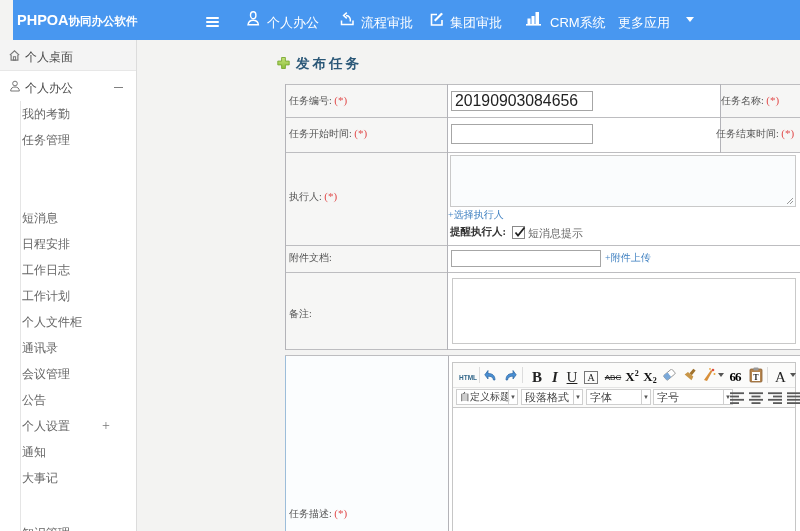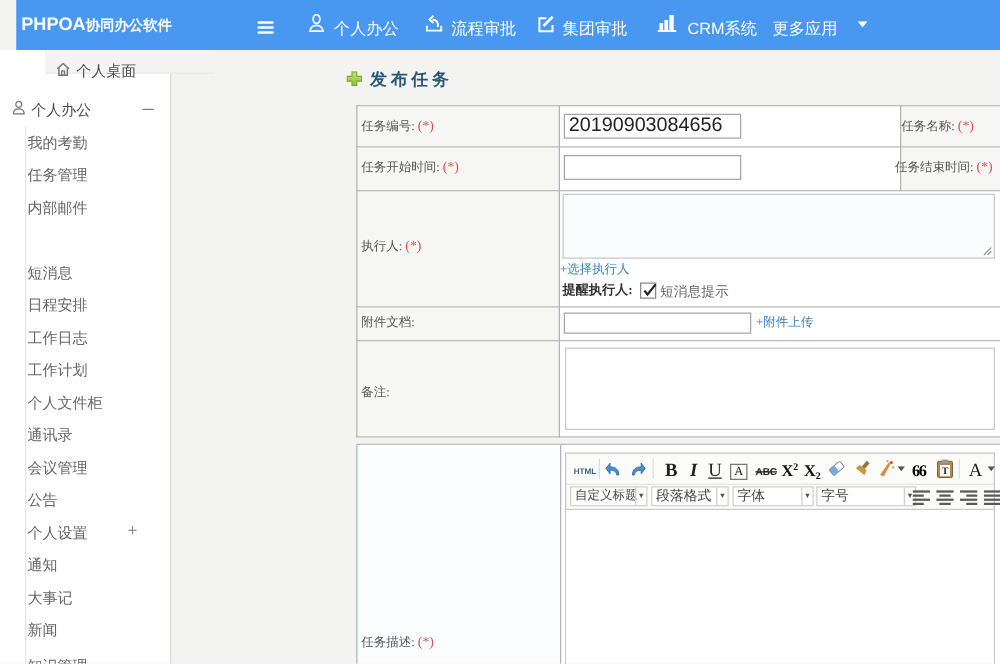--- a/index.html
+++ b/index.html
@@ -8,21 +8,21 @@
 
 #topbar{position:absolute;left:13px;top:0;width:800px;height:40px;background:#4897f0;}
 #logo{position:absolute;left:4px;top:0;height:40px;line-height:40px;font-weight:bold;color:#fff;font-size:14.5px;}
 #logo b{font-size:11.5px;font-weight:bold;}
 .navtxt{position:absolute;top:14px;font-size:13px;color:#fff;}
 
 #burger{position:absolute;left:193px;top:17px;width:13px;}
 #burger div{height:2px;background:#fff;margin-bottom:2px;border-radius:1px;}
 
 #sidebar{position:absolute;left:0;top:40px;width:137px;height:491px;background:#fff;border-right:1px solid #dcdcdc;}
-#sb-item1{position:absolute;left:0;top:0;width:136px;height:19px;background:#f4f4f4;border-bottom:1px solid #e7e7e7;margin-left:36px;}
+#sb-item1{position:absolute;left:0;top:0;width:136px;height:31px;background:#f4f4f4;border-bottom:1px solid #e7e7e7;}
 #sb-item1 span{position:absolute;left:25px;top:9px;font-size:12px;color:#4a4a4a;font-family:"Liberation Serif",serif;}
 #sb-item2{position:absolute;left:0;top:32px;width:136px;height:29px;}
 #sb-item2 span{position:absolute;left:25px;top:8px;font-size:12px;color:#4a4a4a;font-family:"Liberation Serif",serif;}
 #sb-minus{position:absolute;left:114px;top:47px;width:9px;height:1px;background:#808080;}
 #guide{position:absolute;left:20px;top:61px;width:1px;height:430px;background:#e5e5e5;}
 .sub{position:absolute;left:22px;width:110px;height:26px;font-size:12px;color:#666;line-height:26px;font-family:"Liberation Serif",serif;}
 .plus{position:absolute;font-size:14px;color:#777;}
 
 #title{position:absolute;left:296px;top:55px;font-size:13.5px;font-weight:bold;color:#2b5878;letter-spacing:3px;}
 #plusicon{position:absolute;left:277px;top:57px;}
@@ -96,33 +96,31 @@
     <svg class="abs" style="left:10px;top:8px" width="10" height="12" viewBox="0 0 12 14">
         <circle cx="6" cy="4" r="2.8" fill="none" stroke="#777" stroke-width="1.2"></circle>
         <path d="M0.8 13 C0.8 9.7 3 8.2 6 8.2 C9 8.2 11.2 9.7 11.2 13 z" fill="none" stroke="#777" stroke-width="1.2"></path>
       </svg>
     <span>个人办公</span>
   </div>
   <div id="sb-minus"></div>
   <div id="guide"></div>
   <div class="sub" style="top:61px">我的考勤</div>
   <div class="sub" style="top:87px">任务管理</div>
-  <div class="sub" style="top:113px">内部邮件</div>
   <div class="sub" style="top:165px">短消息</div>
   <div class="sub" style="top:191px">日程安排</div>
   <div class="sub" style="top:217px">工作日志</div>
   <div class="sub" style="top:243px">工作计划</div>
   <div class="sub" style="top:269px">个人文件柜</div>
   <div class="sub" style="top:295px">通讯录</div>
   <div class="sub" style="top:321px">会议管理</div>
   <div class="sub" style="top:347px">公告</div>
   <div class="sub" style="top:373px">个人设置<span class="plus" style="top:0;left:80px">+</span></div>
   <div class="sub" style="top:399px">通知</div>
   <div class="sub" style="top:425px">大事记</div>
-  <div class="sub" style="top:451px">新闻</div>
   <div class="sub" style="top:480px">知识管理</div>
 </div>
 
 <svg id="plusicon" width="13" height="12" viewBox="0 0 13 12">
     <defs>
       <linearGradient id="pg" x1="0" y1="0" x2="0" y2="1">
         <stop offset="0" stop-color="#c6e37c"></stop>
         <stop offset="1" stop-color="#8bbf3a"></stop>
       </linearGradient>
     </defs>
@@ -205,21 +203,21 @@
   <svg class="abs" style="left:50px;top:5px" width="14" height="14" viewBox="0 0 14 14">
       <path d="M3 12 C3 7 6 5.5 10 5.5 L10 2.5 L13.2 6.8 L10 11 L10 8.2 C7 8.2 5 9 4.5 12 z" fill="#4a8fd3" stroke="#2c66a0" stroke-width="0.7"></path>
     </svg>
   <div class="tbsep" style="left:69px"></div>
   <div class="tbtn" style="left:76px;width:16px;font-family:'Liberation Serif',serif;font-weight:bold;font-size:15px;color:#222">B</div>
   <div class="tbtn" style="left:96px;width:12px;font-family:'Liberation Serif',serif;font-style:italic;font-weight:bold;font-size:15px;color:#222">I</div>
   <div class="tbtn" style="left:112px;width:14px;font-family:'Liberation Serif',serif;font-size:15px;color:#222;text-decoration:underline">U</div>
   <div class="tbtn" style="left:131px;width:14px">
       <span style="border:1px solid #777;font-family:'Liberation Serif',serif;font-size:10px;padding:0 2px;color:#222">A</span>
     </div>
-  <div class="tbtn" style="left:151px;width:18px;font-size:8px;font-weight:bold;color:#222;text-decoration:line-through">ABC</div>
+  <div class="tbtn" style="left:151px;width:18px;font-size:8px;font-weight:normal;color:#222;text-decoration:line-through">ABC</div>
   <div class="tbtn" style="left:172px;width:14px;font-family:'Liberation Serif',serif;font-size:13px;color:#111;font-weight:bold">X<span style="font-size:8px;position:relative;top:-4px">2</span></div>
   <div class="tbtn" style="left:190px;width:14px;font-family:'Liberation Serif',serif;font-size:13px;color:#111;font-weight:bold">X<span style="font-size:8px;position:relative;top:3px">2</span></div>
   <svg class="abs" style="left:210px;top:6px" width="13" height="12" viewBox="0 0 13 12">
       <g transform="rotate(-40 6 6)">
         <rect x="1" y="3" width="11" height="6" rx="1" fill="#fff" stroke="#888" stroke-width="0.8"></rect>
         <rect x="1" y="3" width="5.5" height="6" rx="1" fill="#7aa8d8"></rect>
       </g>
     </svg>
   <svg class="abs" style="left:230px;top:5px" width="14" height="14" viewBox="0 0 14 14">
       <g transform="rotate(40 7 7)">

